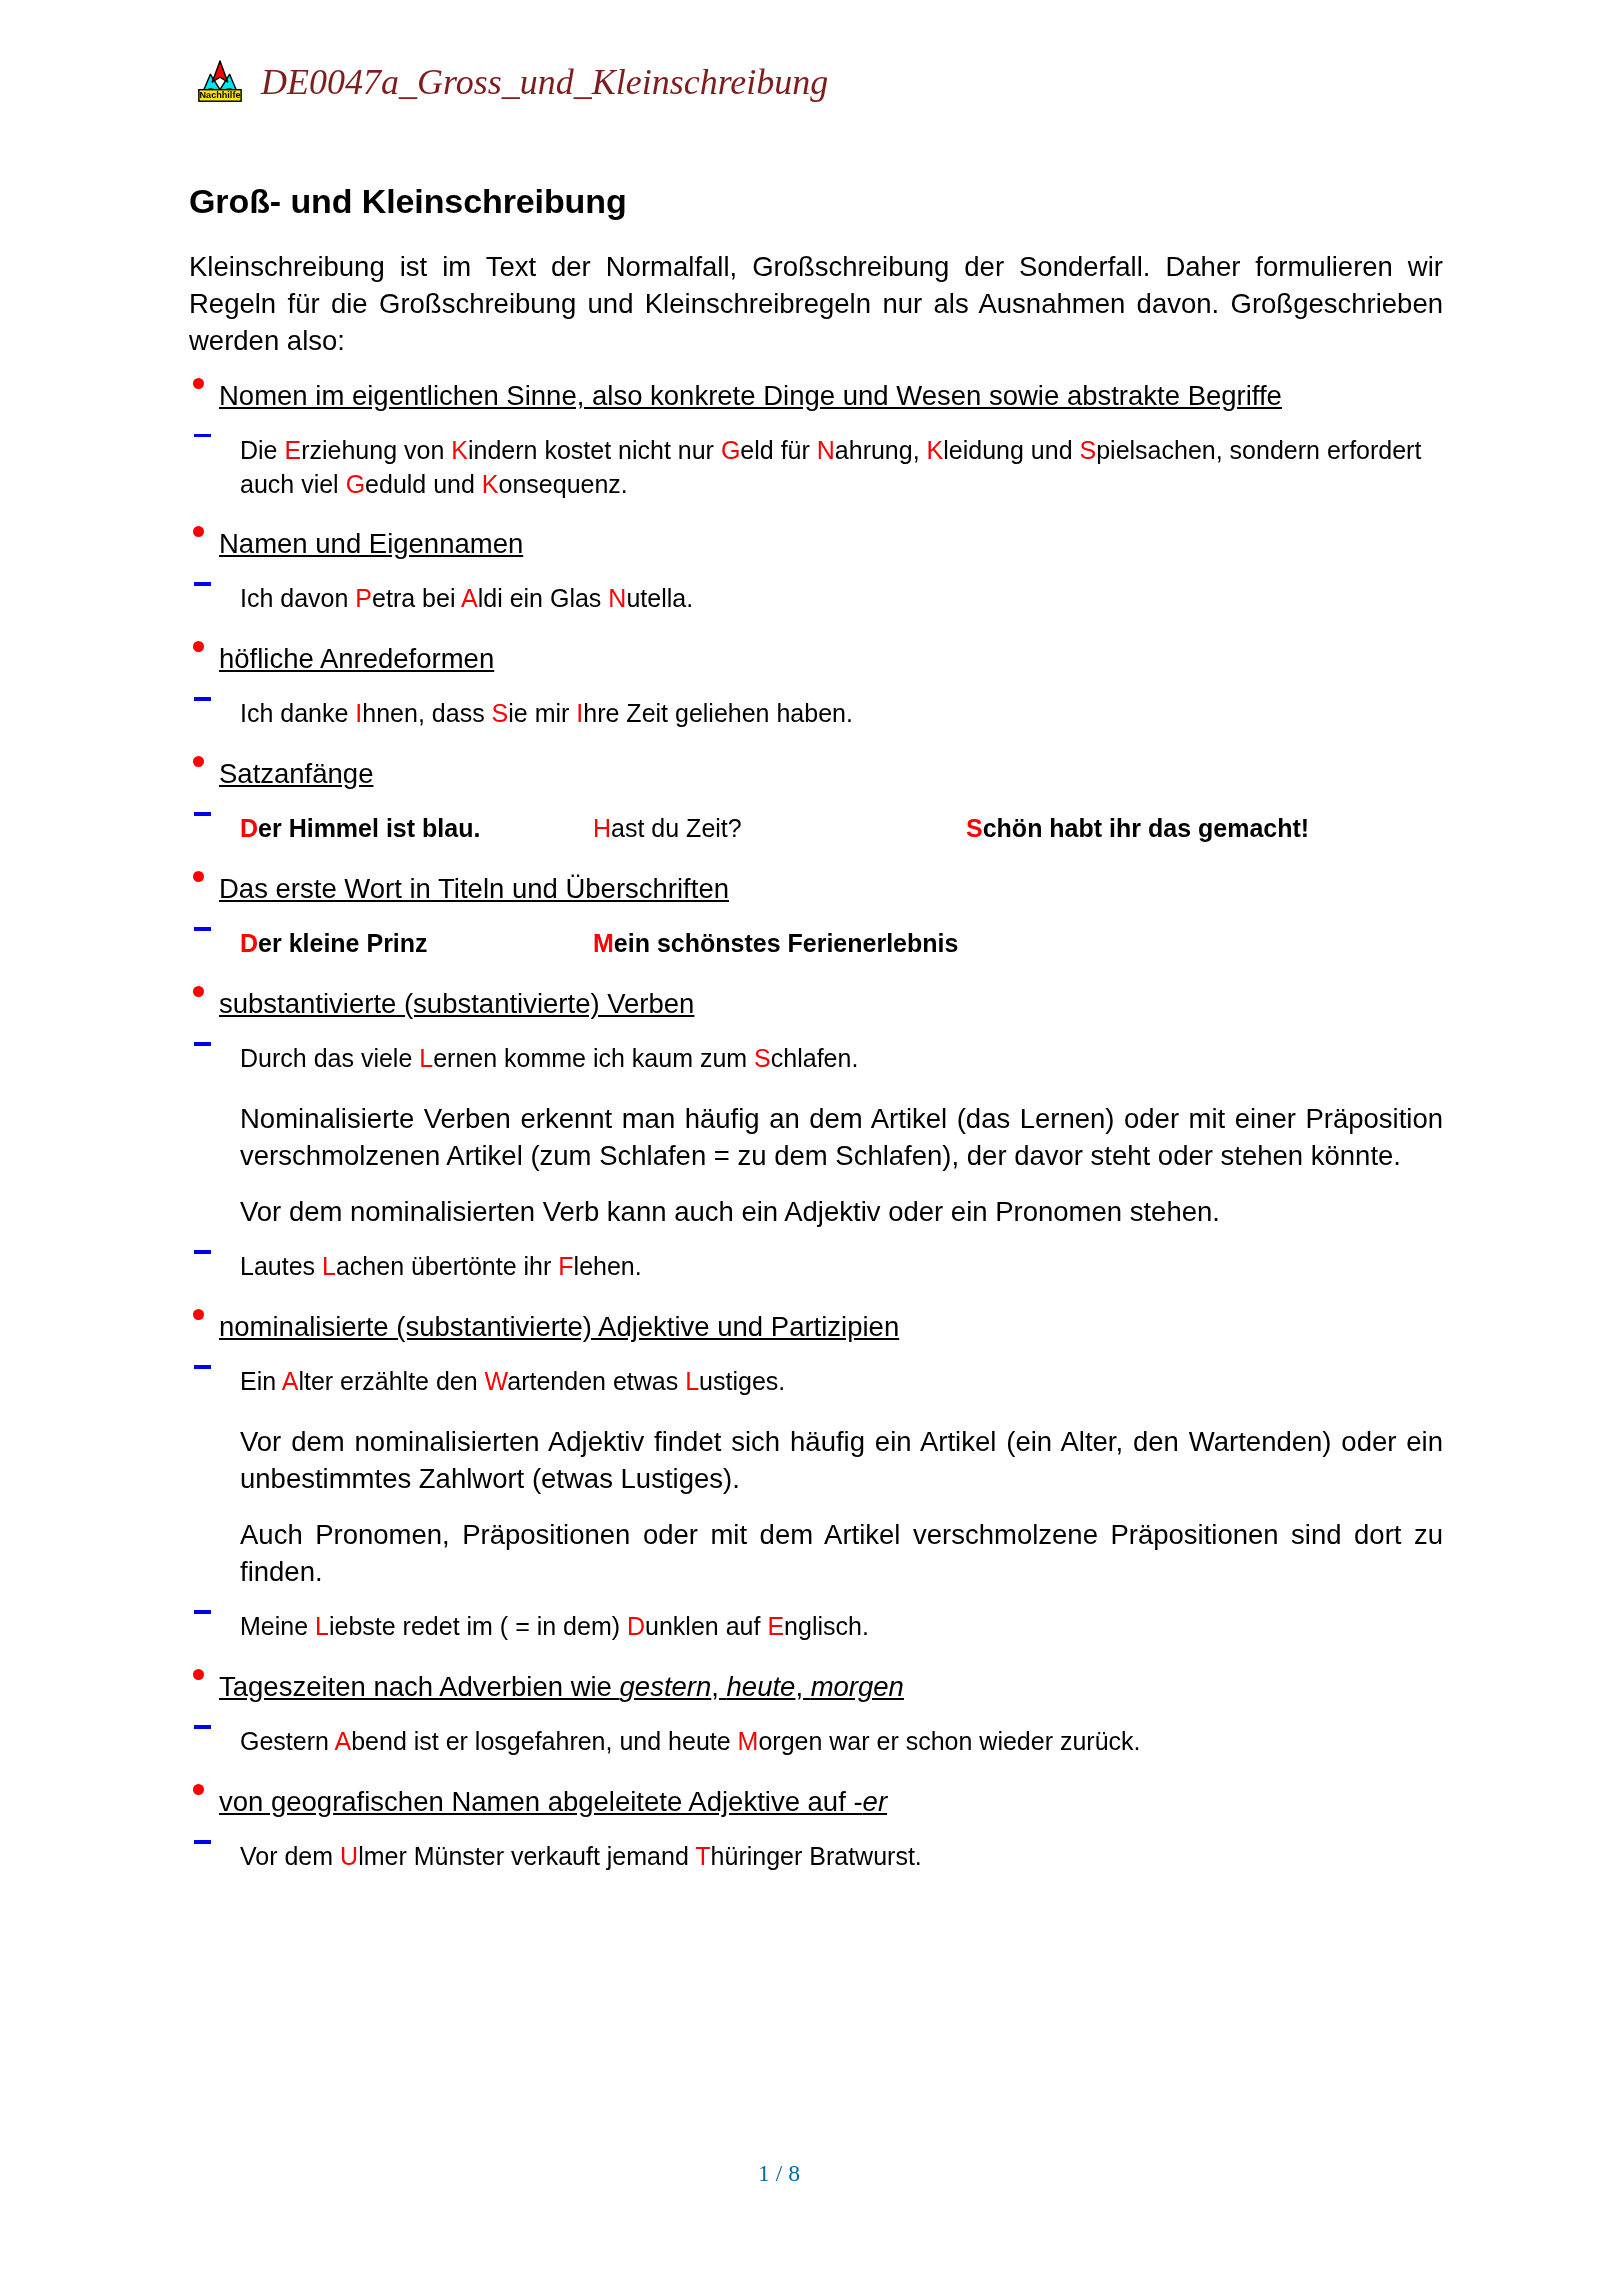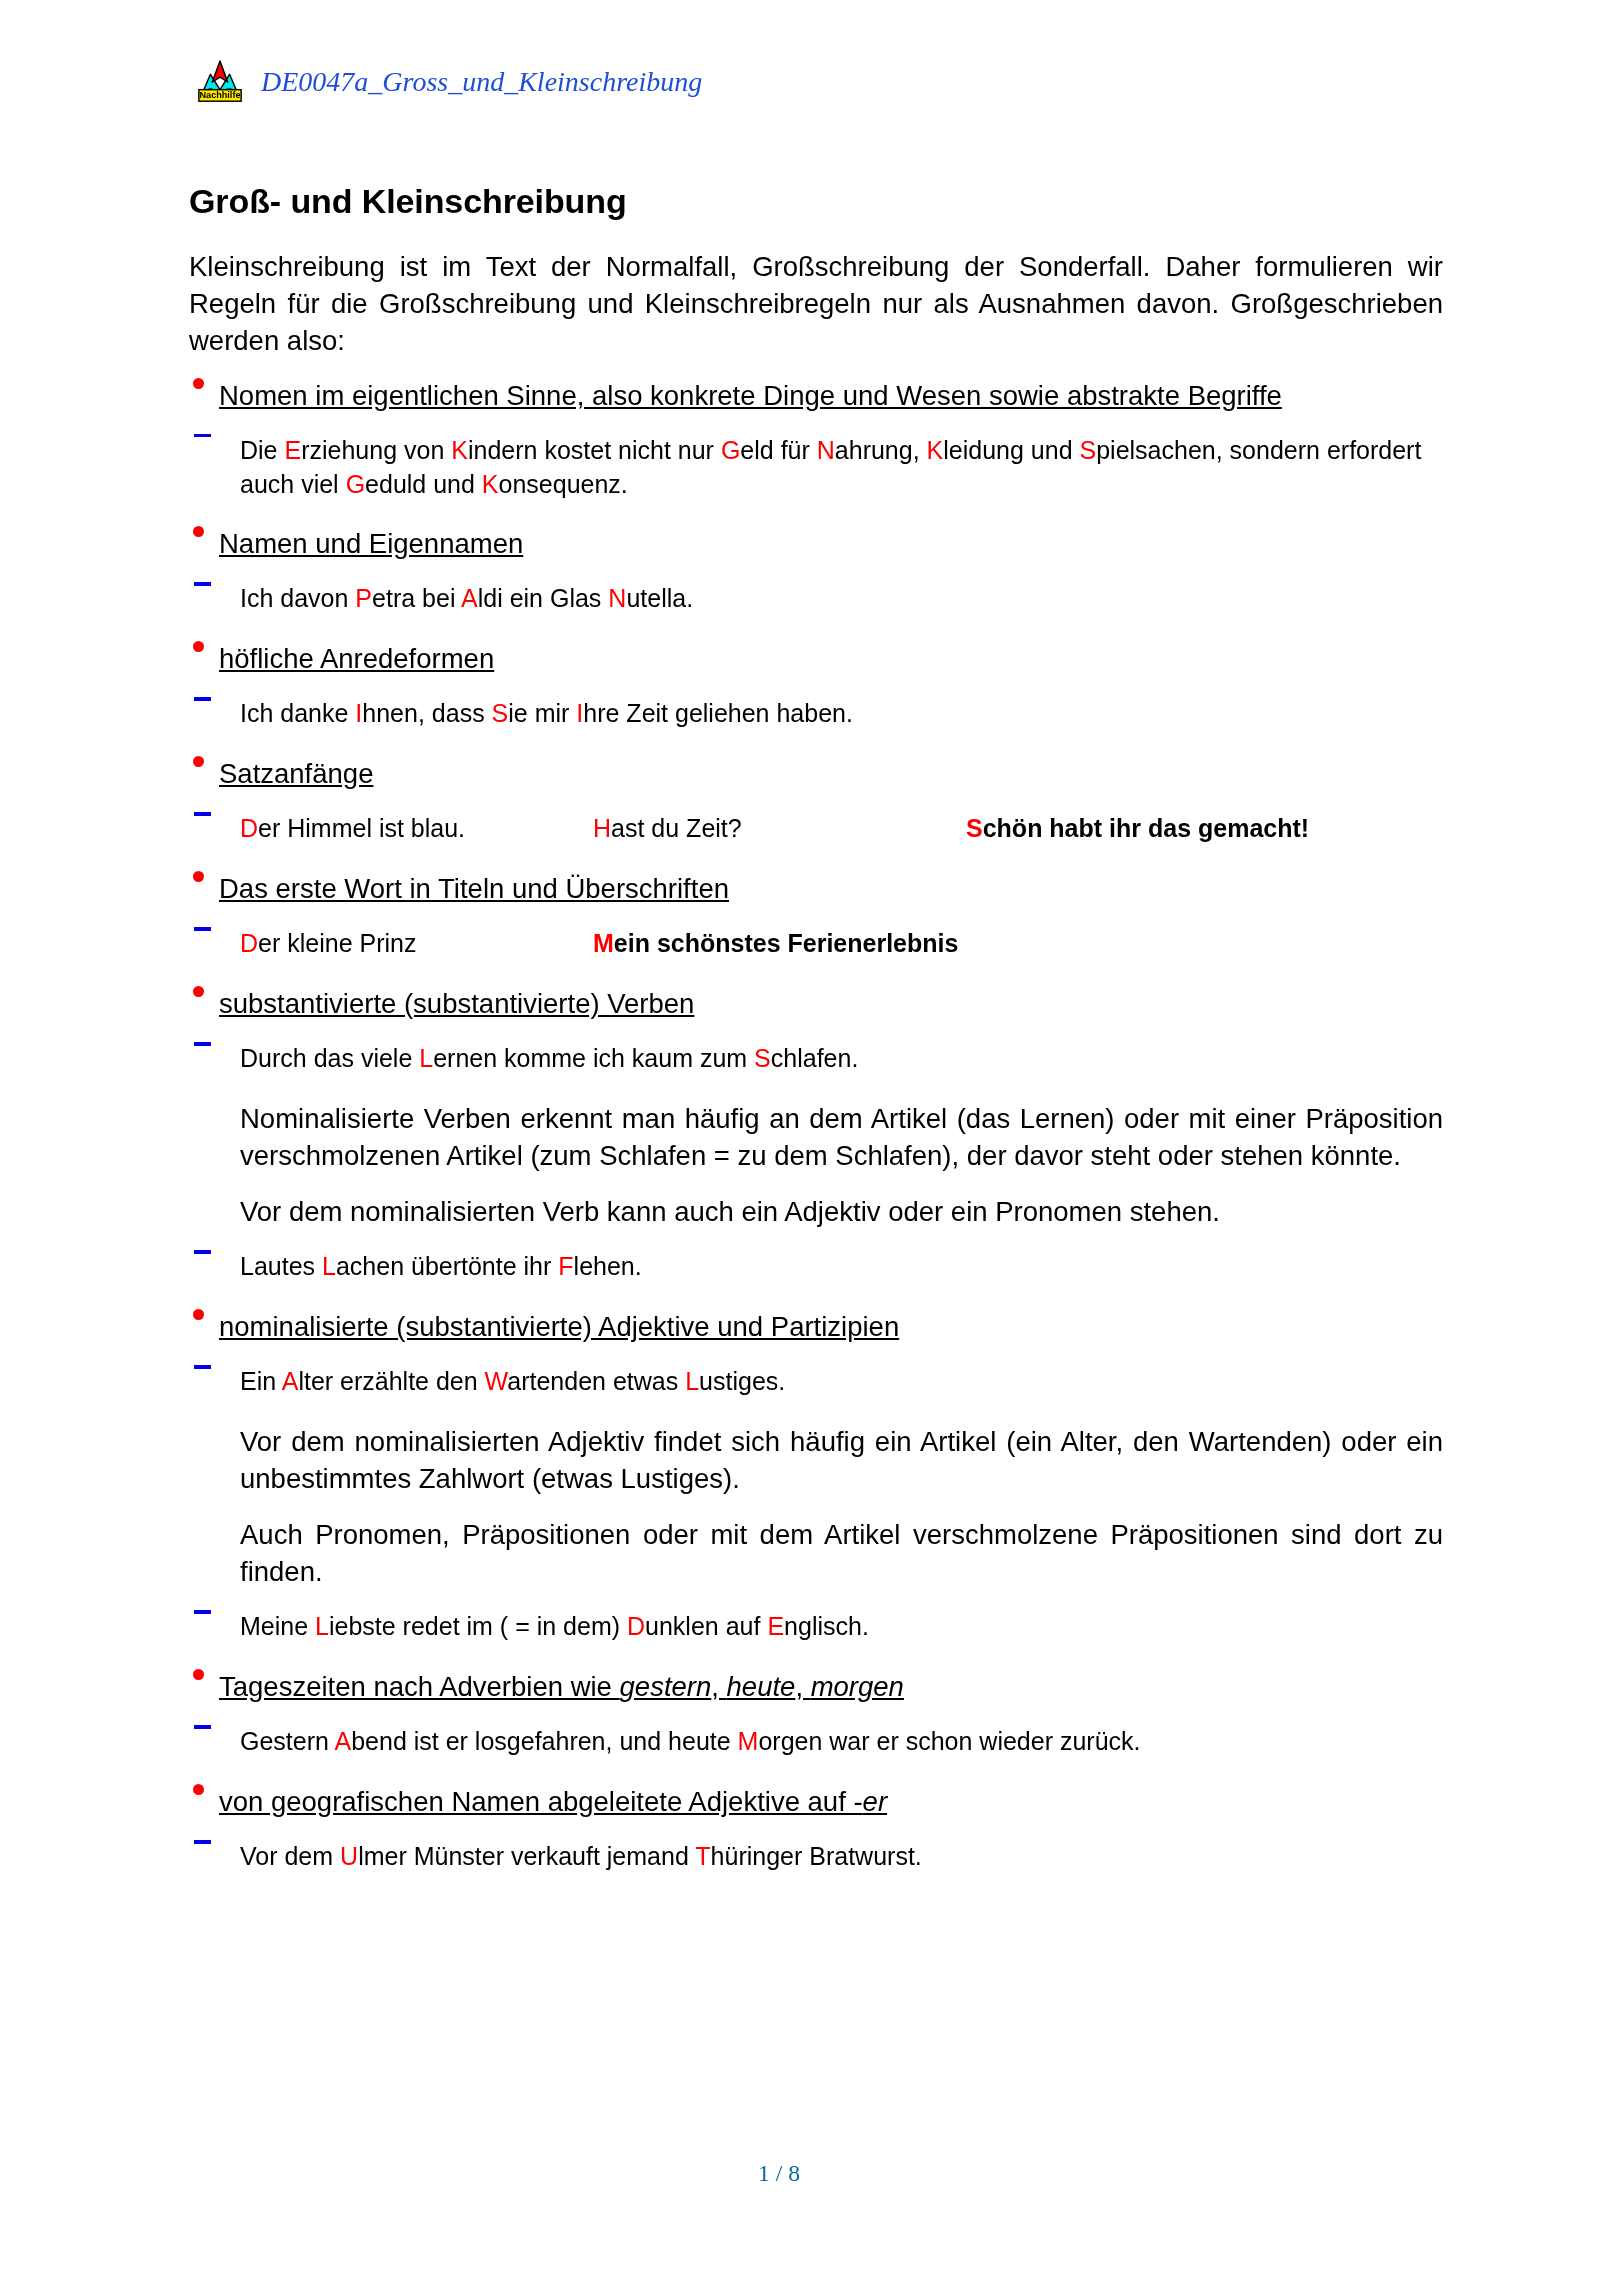--- a/index.html
+++ b/index.html
@@ -32,23 +32,23 @@
   }
   .logo {
     width: 48px;
     height: 48px;
     flex: 0 0 auto;
     display: block;
   }
   .header-title {
     font-family: "Liberation Serif", serif;
     font-style: italic;
-    font-size: 28px;
+    font-size: 36px;
     line-height: 1;
-    color: #1d4ed8;
+    color: #7f1d1d;
     white-space: nowrap;
   }
 
   
   .content {
     position: absolute;
     top: 182px;
     left: 189px;
     width: 1254px;
   }
@@ -122,21 +122,21 @@
     text-align: justify;
     text-justify: inter-word;
   }
 
   
   .example.cols .cols-wrap {
     display: block;
     white-space: nowrap;
   }
   .example.cols .col { display: inline-block; vertical-align: top; }
-  .example.cols .col-a { width: 353px; }
+  .example.cols .col-a { width: 353px; font-weight: bold; }
   .example.cols .col-b { width: 373px; }
   .example.cols .col-c { width: auto; font-weight: bold; }
 
   .cap { color: #ff0000; }
   .it  { font-style: italic; }
 
   
   .footer {
     position: absolute;
     left: 0;

